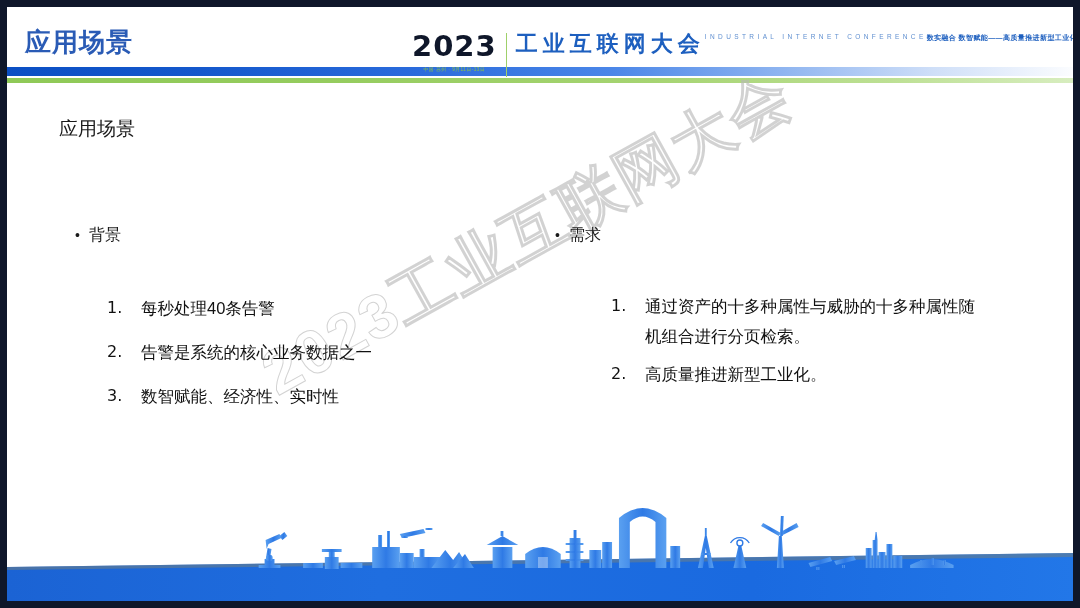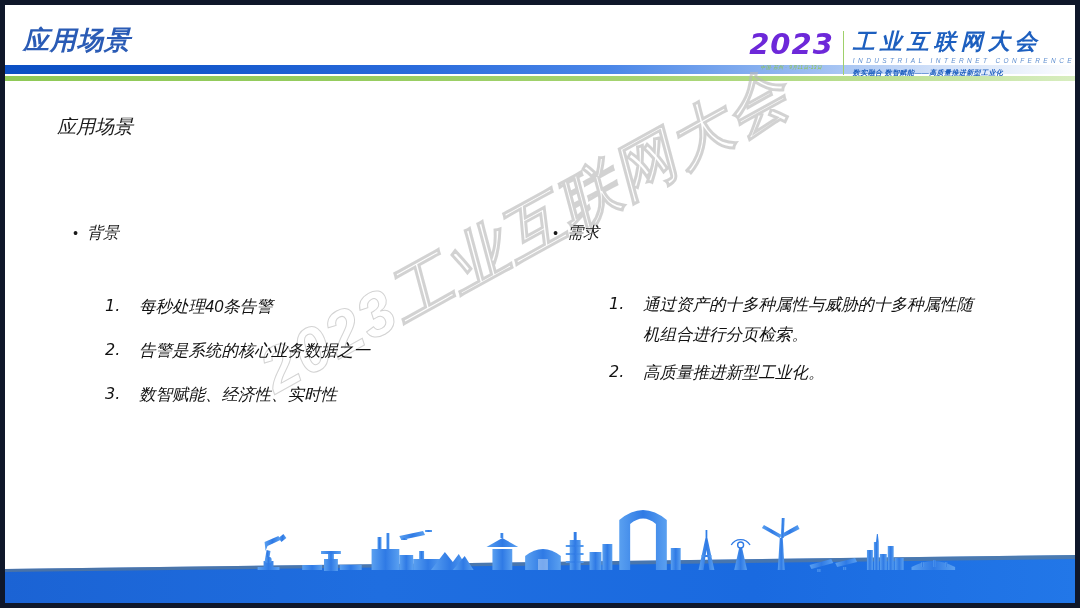--- a/index.html
+++ b/index.html
@@ -14,22 +14,21 @@
     font-family: "Liberation Sans", "DejaVu Sans", sans-serif;
   }
 
   .slide {
     position: relative;
     width: 1080px;
     height: 608px;
     background: #ffffff;
     overflow: hidden;
     box-sizing: border-box;
-    border: 5px solid #0f172a;
-    font-style: italic;
+    border: 7px solid #0f172a;
   }
 
   
   .header {
     position: absolute;
     left: 0; top: 0;
     width: 1078px;
     height: 80px;
   }
   .header-title {
@@ -82,21 +81,21 @@
   }
   .logo-left {
     display: flex;
     flex-direction: column;
     align-items: center;
     padding-right: 9px;
   }
   .logo-year {
     font-size: 29px;
     font-weight: bold;
-    color: #6d28d9;
+    color: #0f172a;
     letter-spacing: 1px;
     line-height: 31px;
     font-family: "DejaVu Sans", sans-serif;
   }
   .logo-sub-cn {
     font-size: 5px;
     color: #8cc63f;
     letter-spacing: 0.5px;
     line-height: 8px;
     margin-top: 3px;
@@ -104,21 +103,21 @@
     transform: scale(0.95);
   }
   .logo-divider {
     width: 1px;
     background: #9fd06a;
     height: 44px;
     margin-top: 2px;
   }
   .logo-right {
     display: flex;
-    flex-direction: column;
+    flex-direction: row;
     padding-left: 9px;
   }
   .logo-main-cn {
     font-size: 22px;
     font-weight: bold;
     color: #1d5fbf;
     letter-spacing: 5px;
     line-height: 26px;
     white-space: nowrap;
   }

